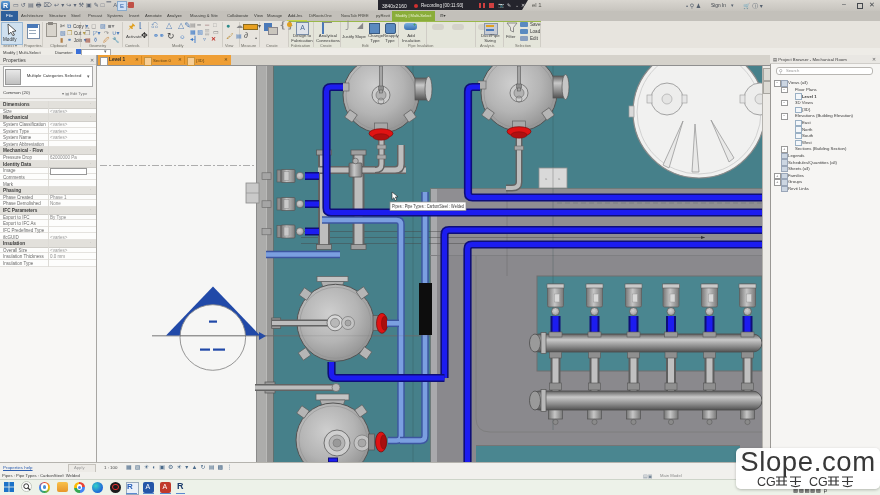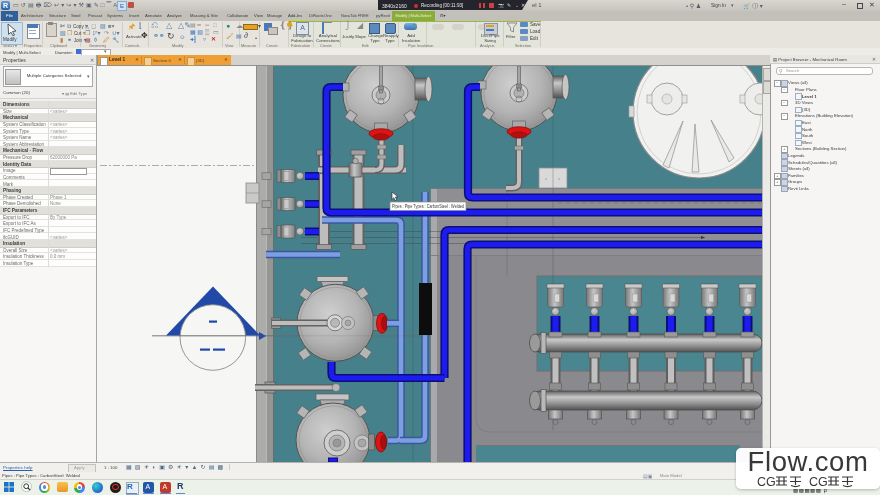--- a/index.html
+++ b/index.html
@@ -691,21 +691,21 @@
 <path d="M116 220.5 L69 269.5 L163 269.5 Z" fill="#2149a8"></path>
 <circle cx="115.8" cy="271.5" r="32.8" fill="#f6f6f5" stroke="#8a8a8a" stroke-width="0.9"></circle>
 <line x1="55" y1="269.8" x2="333" y2="269.8" stroke="#6a6a6a" stroke-width="0.8" opacity="0.25"></line>
 <line x1="83" y1="269.8" x2="148.6" y2="269.8" stroke="#6a6a6a" stroke-width="0.9"></line>
 <rect x="112" y="254.5" width="8" height="2.2" fill="#2149a8"></rect>
 <rect x="103" y="282.5" width="10" height="2.2" fill="#2149a8"></rect>
 <rect x="116" y="282.5" width="12" height="2.2" fill="#2149a8"></rect>
 </svg>
 
 <div class="abs" style="left:736px;top:448px;width:144px;height:41px;background:rgba(255,255,255,0.97);border-radius:5px;box-shadow:0 1px 3px rgba(0,0,0,0.25);"></div>
-<div class="abs" style="left:736px;top:448px;width:144px;text-align:center;font-size:27.5px;line-height:28px;color:#383838;letter-spacing:0.6px;">Flow.com</div>
+<div class="abs" style="left:736px;top:448px;width:144px;text-align:center;font-size:27.5px;line-height:28px;color:#383838;letter-spacing:0.6px;">Slope.com</div>
 <svg class="abs" style="left:757px;top:474px;" width="106" height="14" viewBox="0 0 106 14">
       <text x="0" y="11.5" font-size="12.5" fill="#383838" font-family="Liberation Sans, sans-serif">CG</text>
       <g stroke="#383838" stroke-width="1.2" fill="none">
         <path d="M19 3 h11 M19 7 h11 M19 11 h11 M22 3 v8 M27 3 v8"></path>
         <path d="M33 3 h11 M33 7.5 h11 M38.5 3 v8 M34 11.5 c2.5 1.2 6.5 1.2 9 0"></path>
       </g>
       <text x="52" y="11.5" font-size="12.5" fill="#383838" font-family="Liberation Sans, sans-serif">CG</text>
       <g stroke="#383838" stroke-width="1.2" fill="none">
         <path d="M71 3 h11 M71 7 h11 M71 11 h11 M74 3 v8 M79 3 v8"></path>
         <path d="M85 3 h11 M85 7.5 h11 M90.5 3 v8 M86 11.5 c2.5 1.2 6.5 1.2 9 0"></path>

